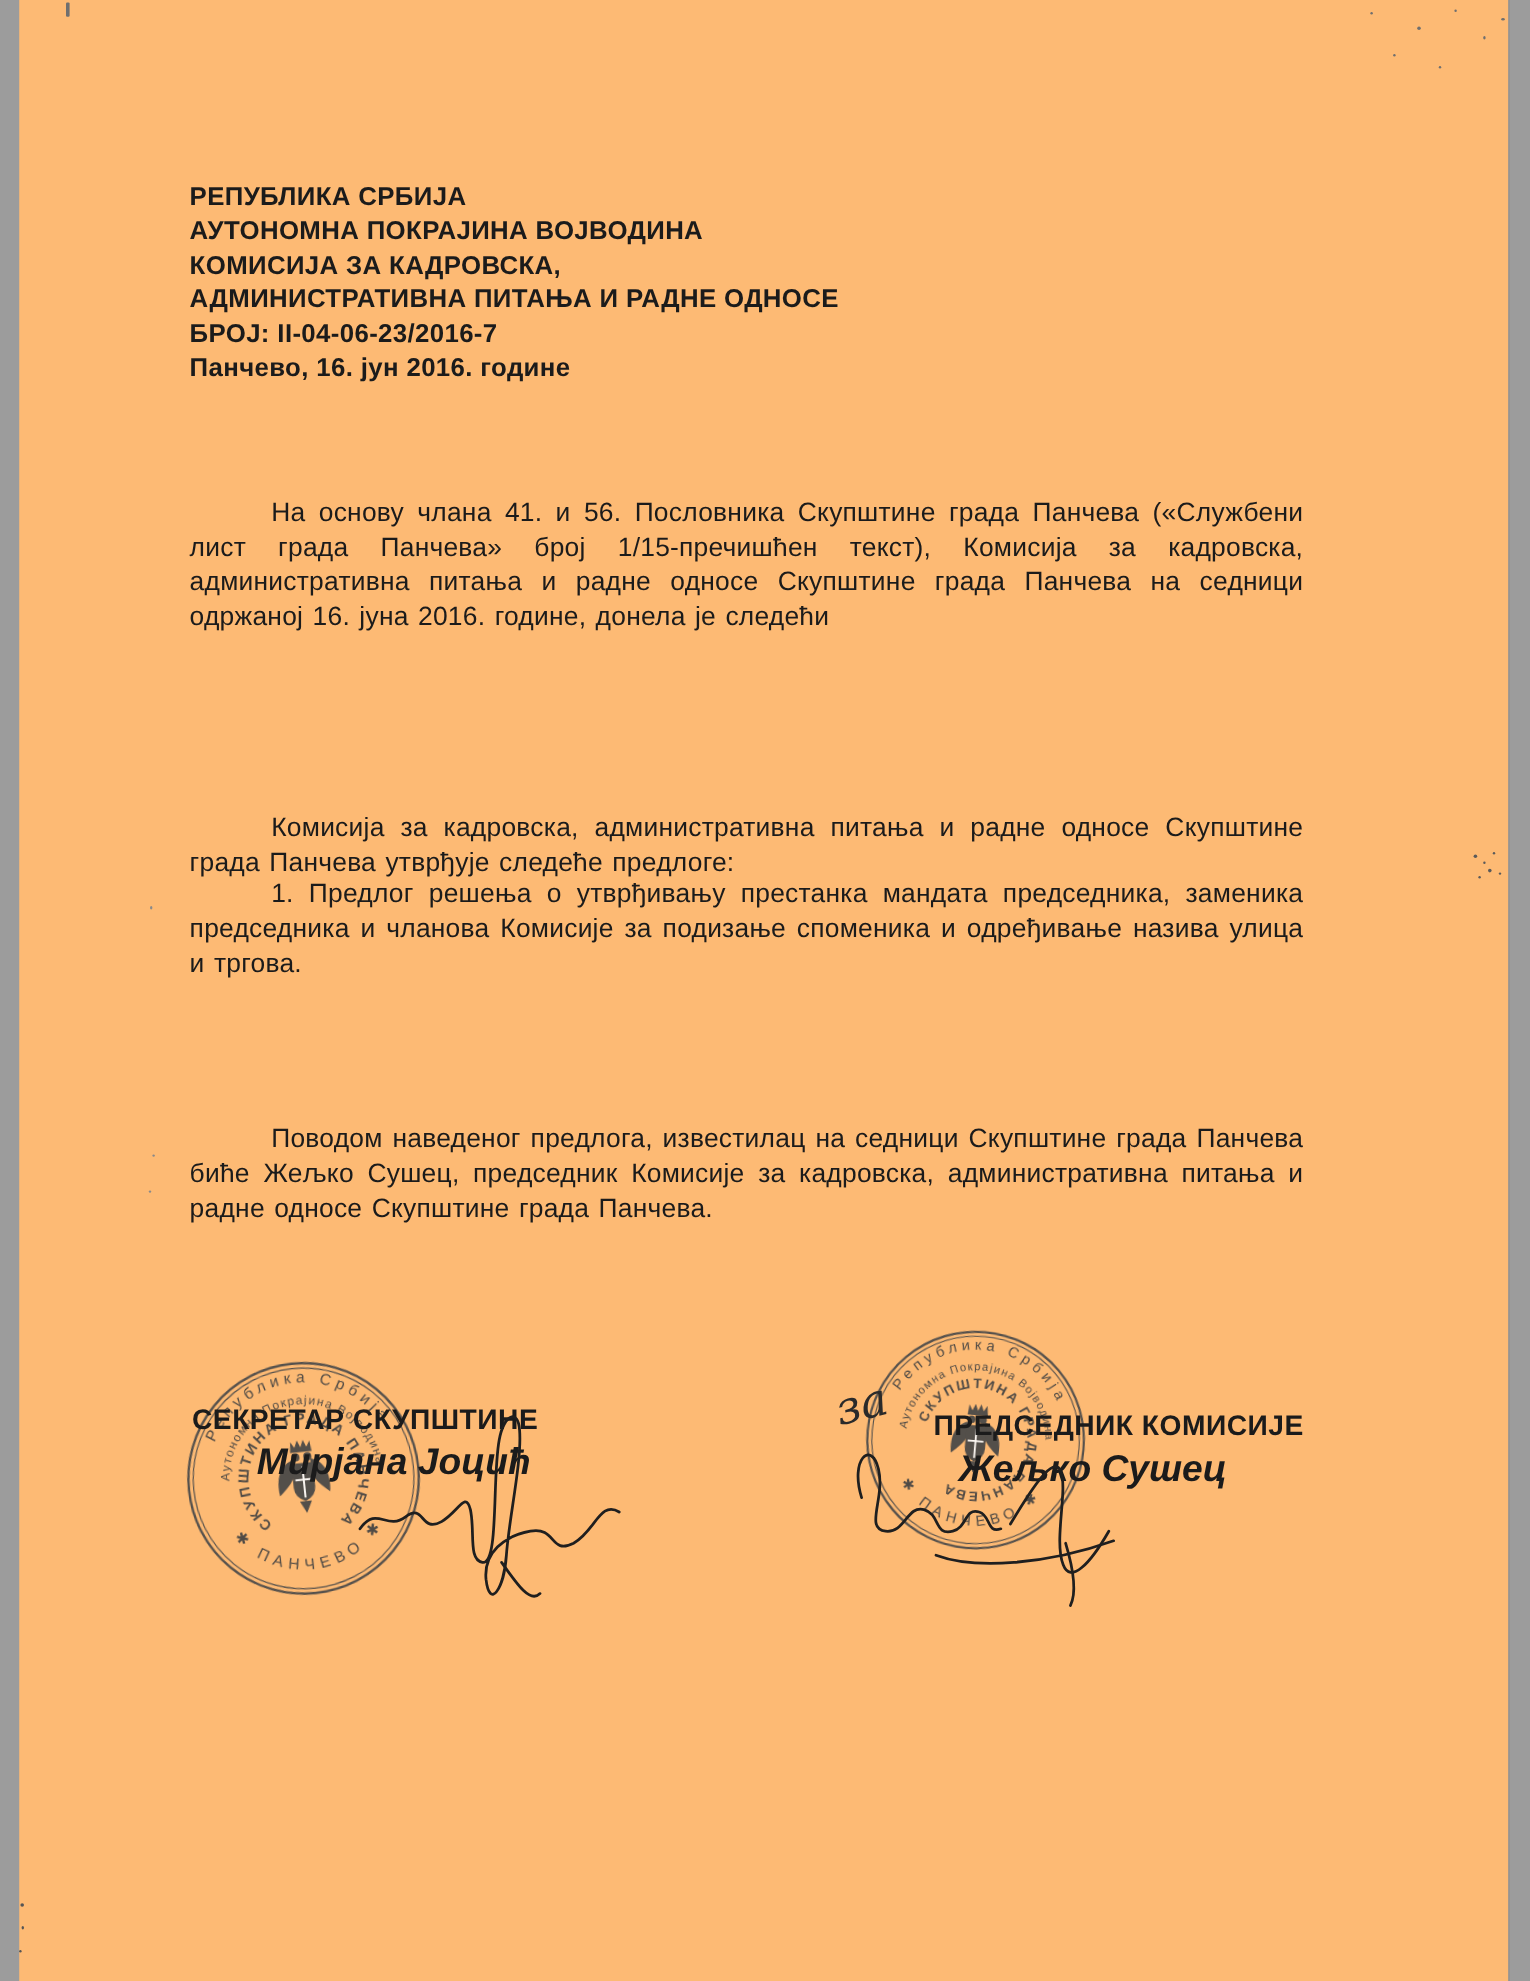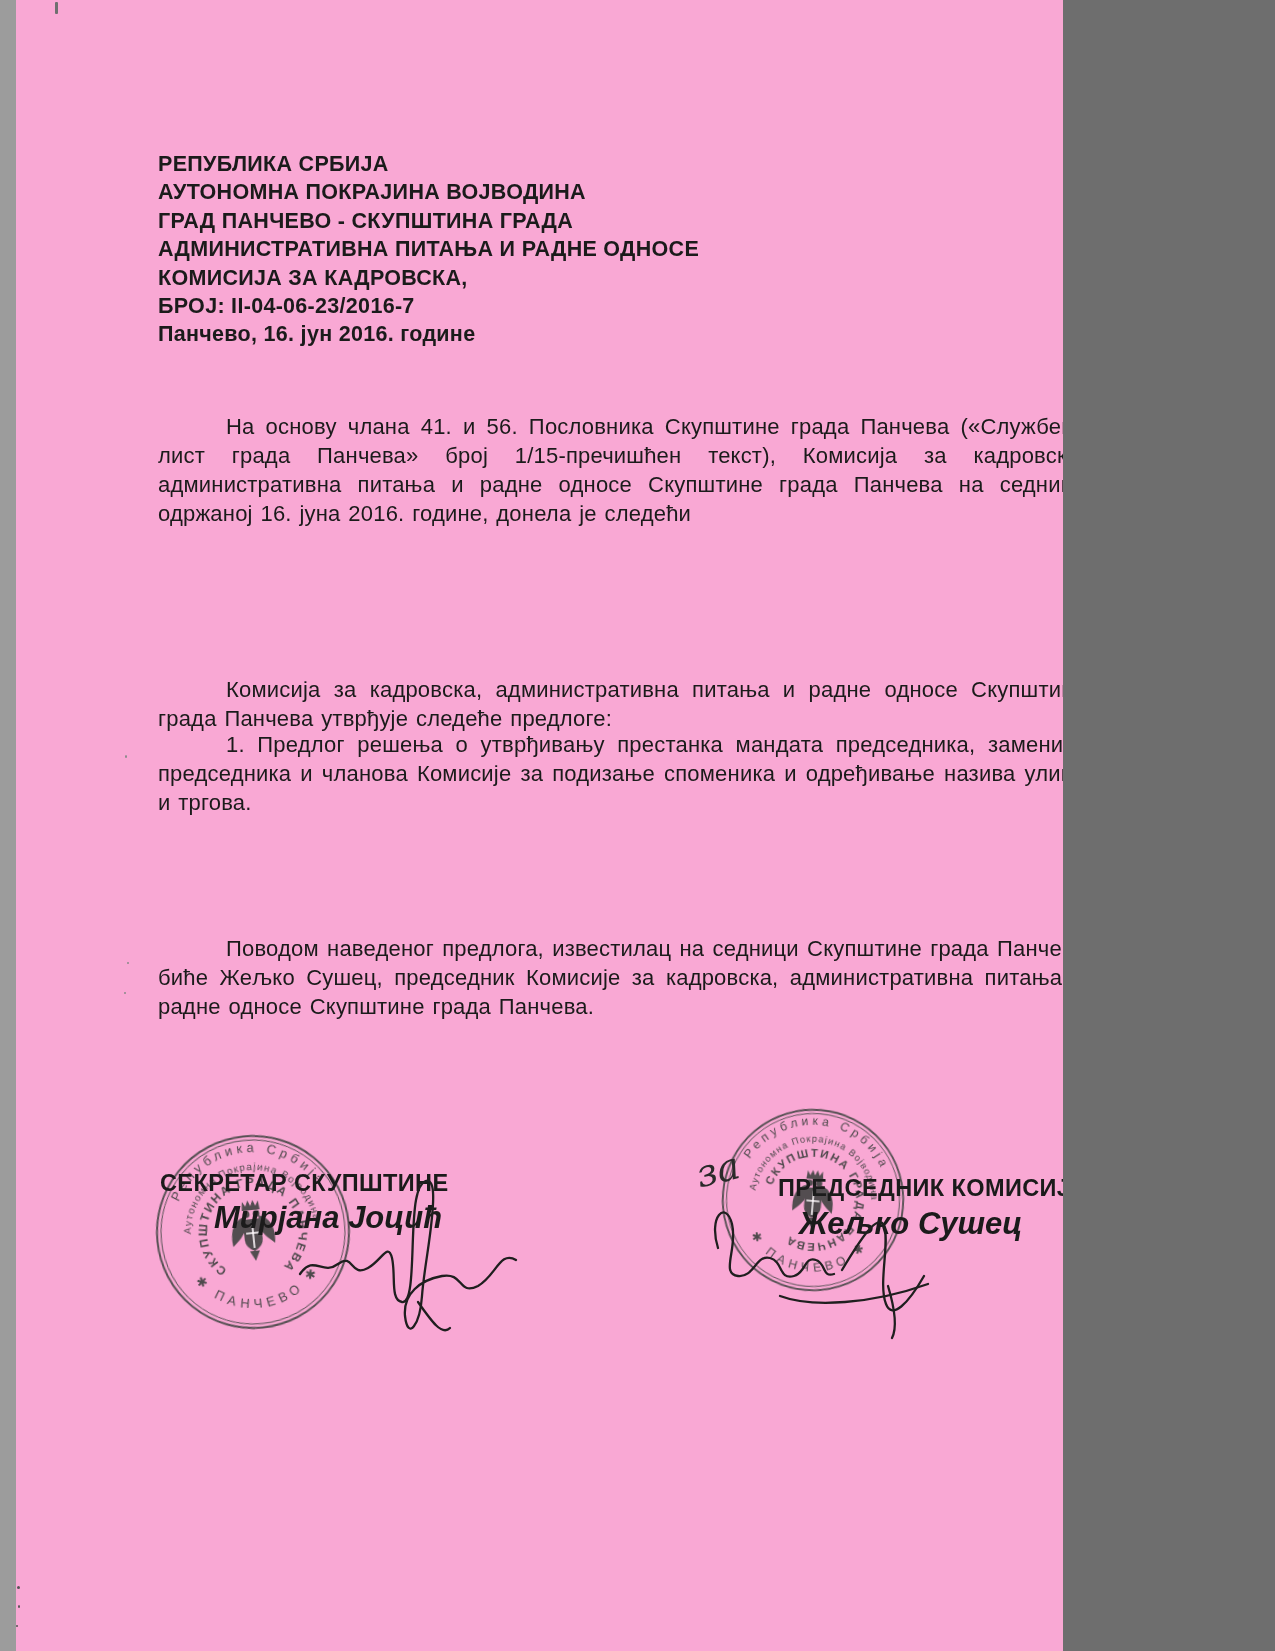--- a/index.html
+++ b/index.html
@@ -1,16 +1,16 @@
 <!DOCTYPE html>
 <html><head>
 <meta charset="utf-8">
 <style>
   html,body{margin:0;padding:0;background:#6e6e6e;}
-  .scan{position:relative;width:1063px;height:1651px;background:#f9a8d4;overflow:hidden;
+  .scan{position:relative;width:1275px;height:1651px;background:#fdba74;overflow:hidden;
         font-family:"Liberation Sans",sans-serif;color:#1b1b1b;}
   .edge{position:absolute;background:#9c9c9c;}
   .edge-left{left:0;top:0;width:16px;height:1651px;}
   .edge-right{left:1257px;top:0;width:18px;height:1651px;border-left:1px solid #8f8f8f;}
   .speck{position:absolute;border-radius:50%;background:#6f6f6f;}
   .block{position:absolute;left:158px;width:928px;line-height:29px;font-size:22px;
          text-align:justify;letter-spacing:.2px;word-spacing:1.5px;}
   .header{position:absolute;left:158px;top:150px;font-weight:bold;font-size:21.5px;
           line-height:28.4px;letter-spacing:.3px;white-space:nowrap;}
   .indent{text-indent:68px;}
@@ -51,23 +51,22 @@
   <div class="speck" style="left:125px;top:755px;width:2px;height:3px;background:#8a8a8a;"></div>
   <div class="speck" style="left:127px;top:962px;width:2px;height:2px;background:#8a8a8a;"></div>
   <div class="speck" style="left:124px;top:992px;width:2px;height:2px;background:#8a8a8a;"></div>
   <div class="speck" style="left:17px;top:1586px;width:3px;height:3px;background:#555;"></div>
   <div class="speck" style="left:18px;top:1605px;width:2px;height:3px;background:#555;"></div>
   <div class="speck" style="left:16px;top:1625px;width:2px;height:2px;background:#555;"></div>
 
   <div class="header">
     <div>РЕПУБЛИКА СРБИЈА</div>
     <div>АУТОНОМНА ПОКРАЈИНА ВОЈВОДИНА</div>
-    <div>ГРАД ПАНЧЕВО - СКУПШТИНА ГРАДА</div>
+    <div>КОМИСИЈА ЗА КАДРОВСКА,</div>
     <div>АДМИНИСТРАТИВНА ПИТАЊА И РАДНЕ ОДНОСЕ</div>
-    <div>КОМИСИЈА ЗА КАДРОВСКА,</div>
     <div>БРОЈ: II-04-06-23/2016-7</div>
     <div>Панчево, 16. јун 2016. године</div>
   </div>
 
   <div class="block indent" style="top:412px;">На основу члана 41. и 56. Пословника Скупштине града Панчева («Службени лист града Панчева» број 1/15-пречишћен текст), Комисија за кадровска, административна питања и радне односе Скупштине града Панчева на седници одржаној 16. јуна 2016. године,  донела је следећи</div>
 
 
   <div class="block indent" style="top:643px;margin-top:32px;">Комисија за кадровска, административна питања и радне односе Скупштине града Панчева утврђује следеће предлоге:</div>
 
   <div class="block" style="top:730px;">

